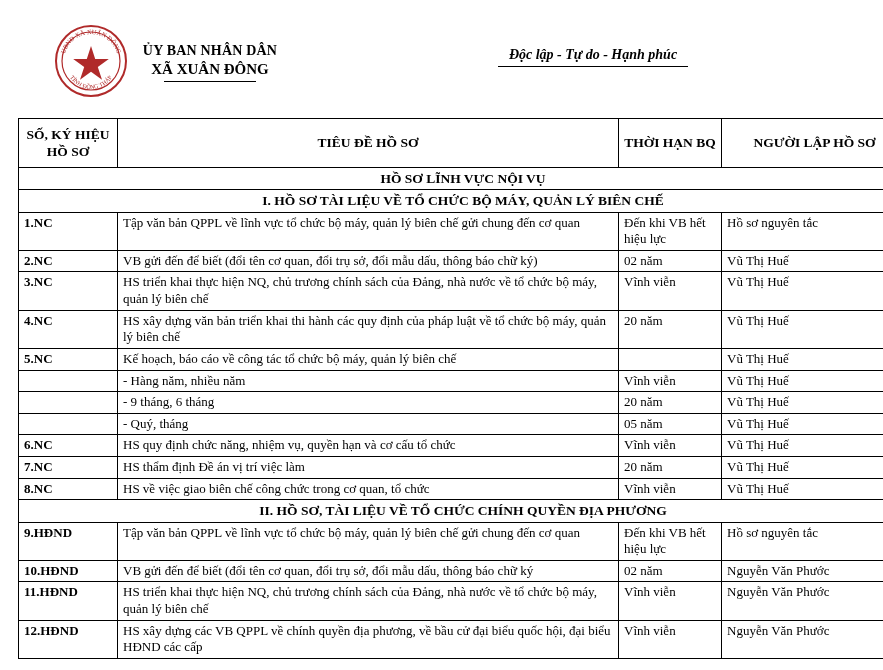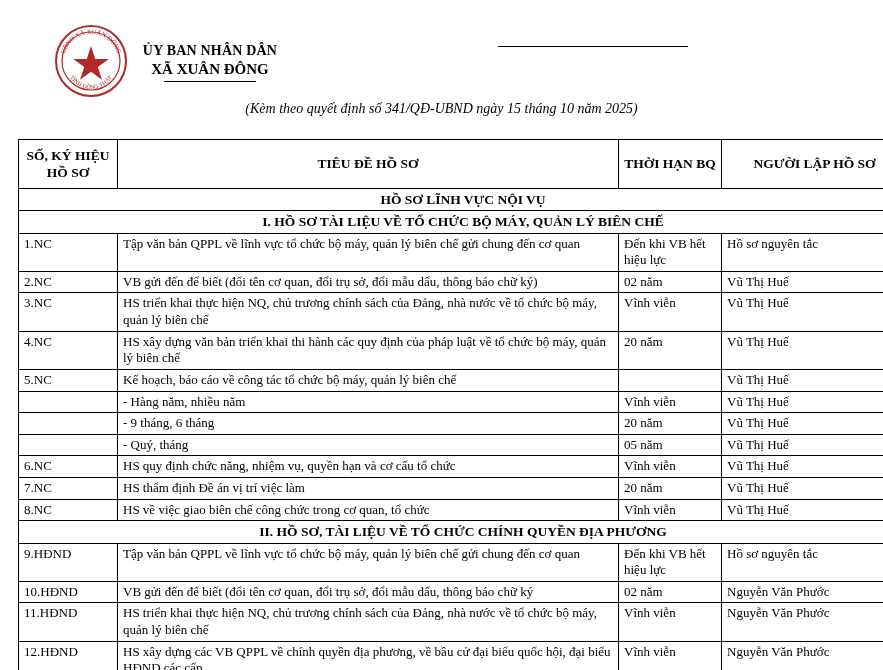--- a/index.html
+++ b/index.html
@@ -118,21 +118,21 @@
     font-weight: bold;
     font-size: 13.5px;
     vertical-align: middle;
     height: 44px;
   }
   th.c0, td.c0 { width: 88px; }
   th.c1, td.c1 { width: 490px; margin-left: 41px; }
   th.c2, td.c2 { width: 92px; }
   th.c3, td.c3 { width: 175px; }
 
-  td.c0 { white-space: nowrap; }
+  td.c0 { white-space: nowrap; font-weight: bold; }
   td.c2 { vertical-align: bottom; }
   td.c3 { vertical-align: bottom; }
 
   tr.section td {
     text-align: center;
     font-weight: bold;
     font-size: 13.5px;
   }
   tr.section-left td {
     font-weight: bold;
@@ -163,25 +163,25 @@
       </svg>
     </div>
 
     <div class="org-block">
       <div class="org-line1">ỦY BAN NHÂN DÂN</div>
       <div class="org-line2">XÃ XUÂN ĐÔNG</div>
       <div class="org-underline"></div>
     </div>
 
     <div class="nation-block">
+      <div class="nation-line2">Độc lập - Tự do - Hạnh phúc</div>
       <div class="nation-underline"></div>
     </div>
   </div>
 
-  <div class="doc-sub">(Kèm theo quyết định số 341/QĐ-UBND ngày  15  tháng 10  năm 2025)</div>
 
   <table class="doc">
     <thead>
       <tr>
         <th class="c0">SỐ, KÝ HIỆU HỒ SƠ</th>
         <th class="c1">TIÊU ĐỀ HỒ SƠ</th>
         <th class="c2">THỜI HẠN BQ</th>
         <th class="c3">NGƯỜI LẬP HỒ SƠ</th>
       </tr>
     </thead>

